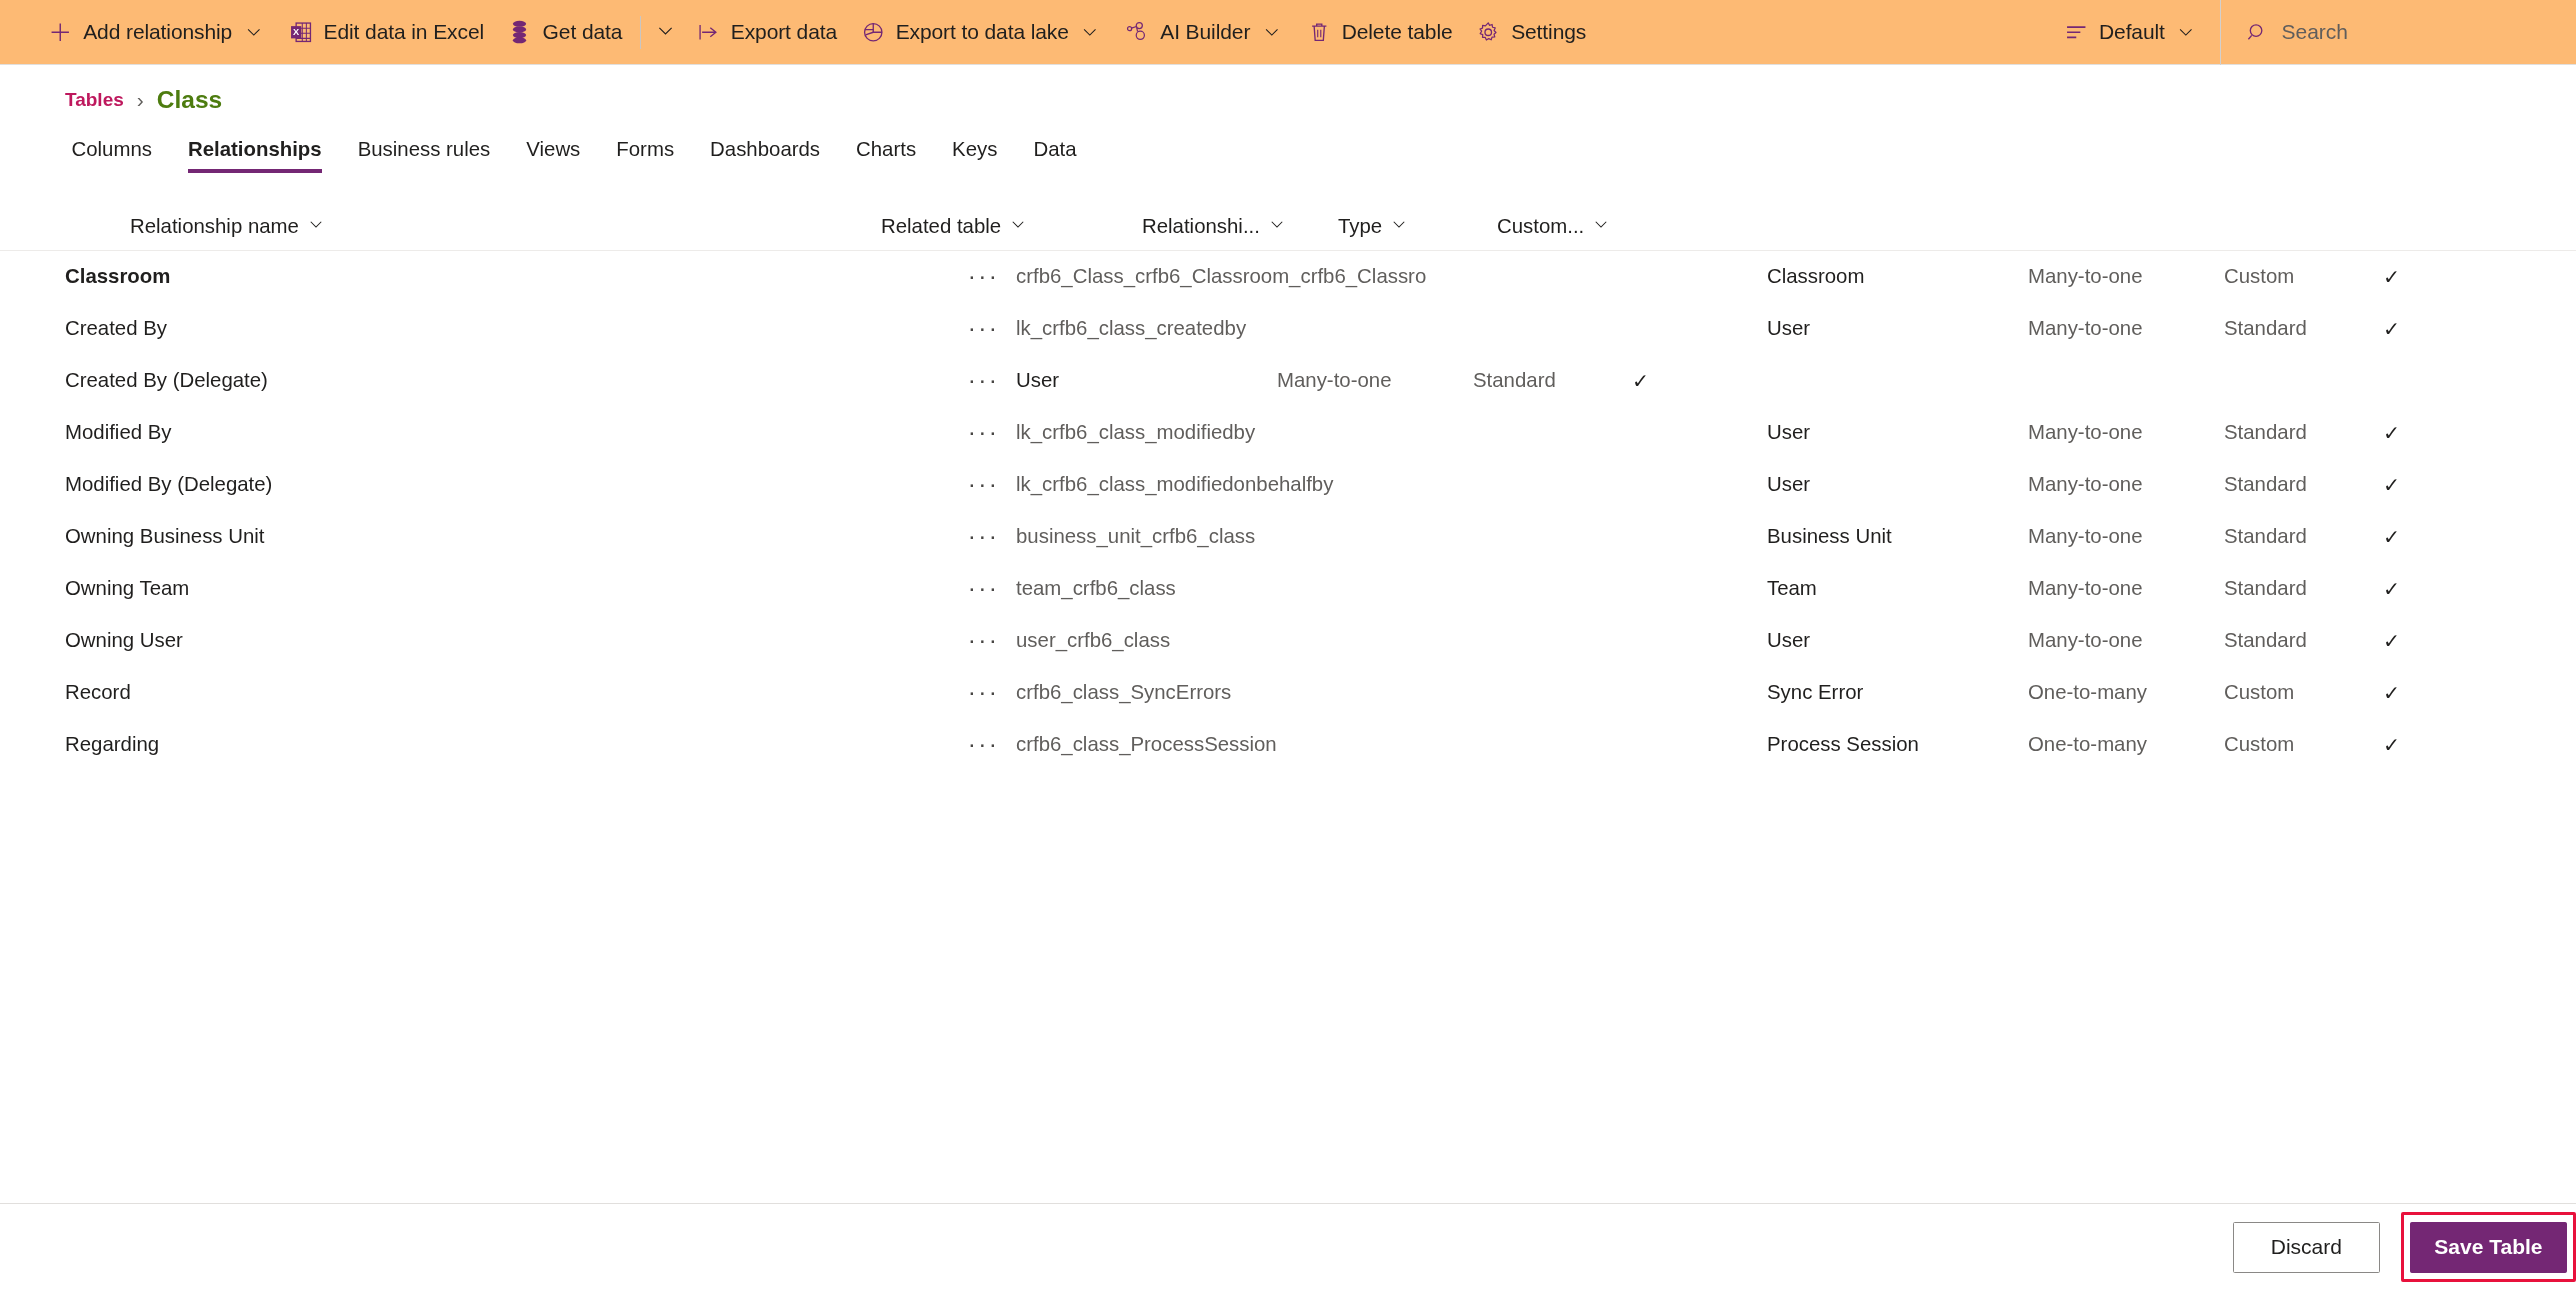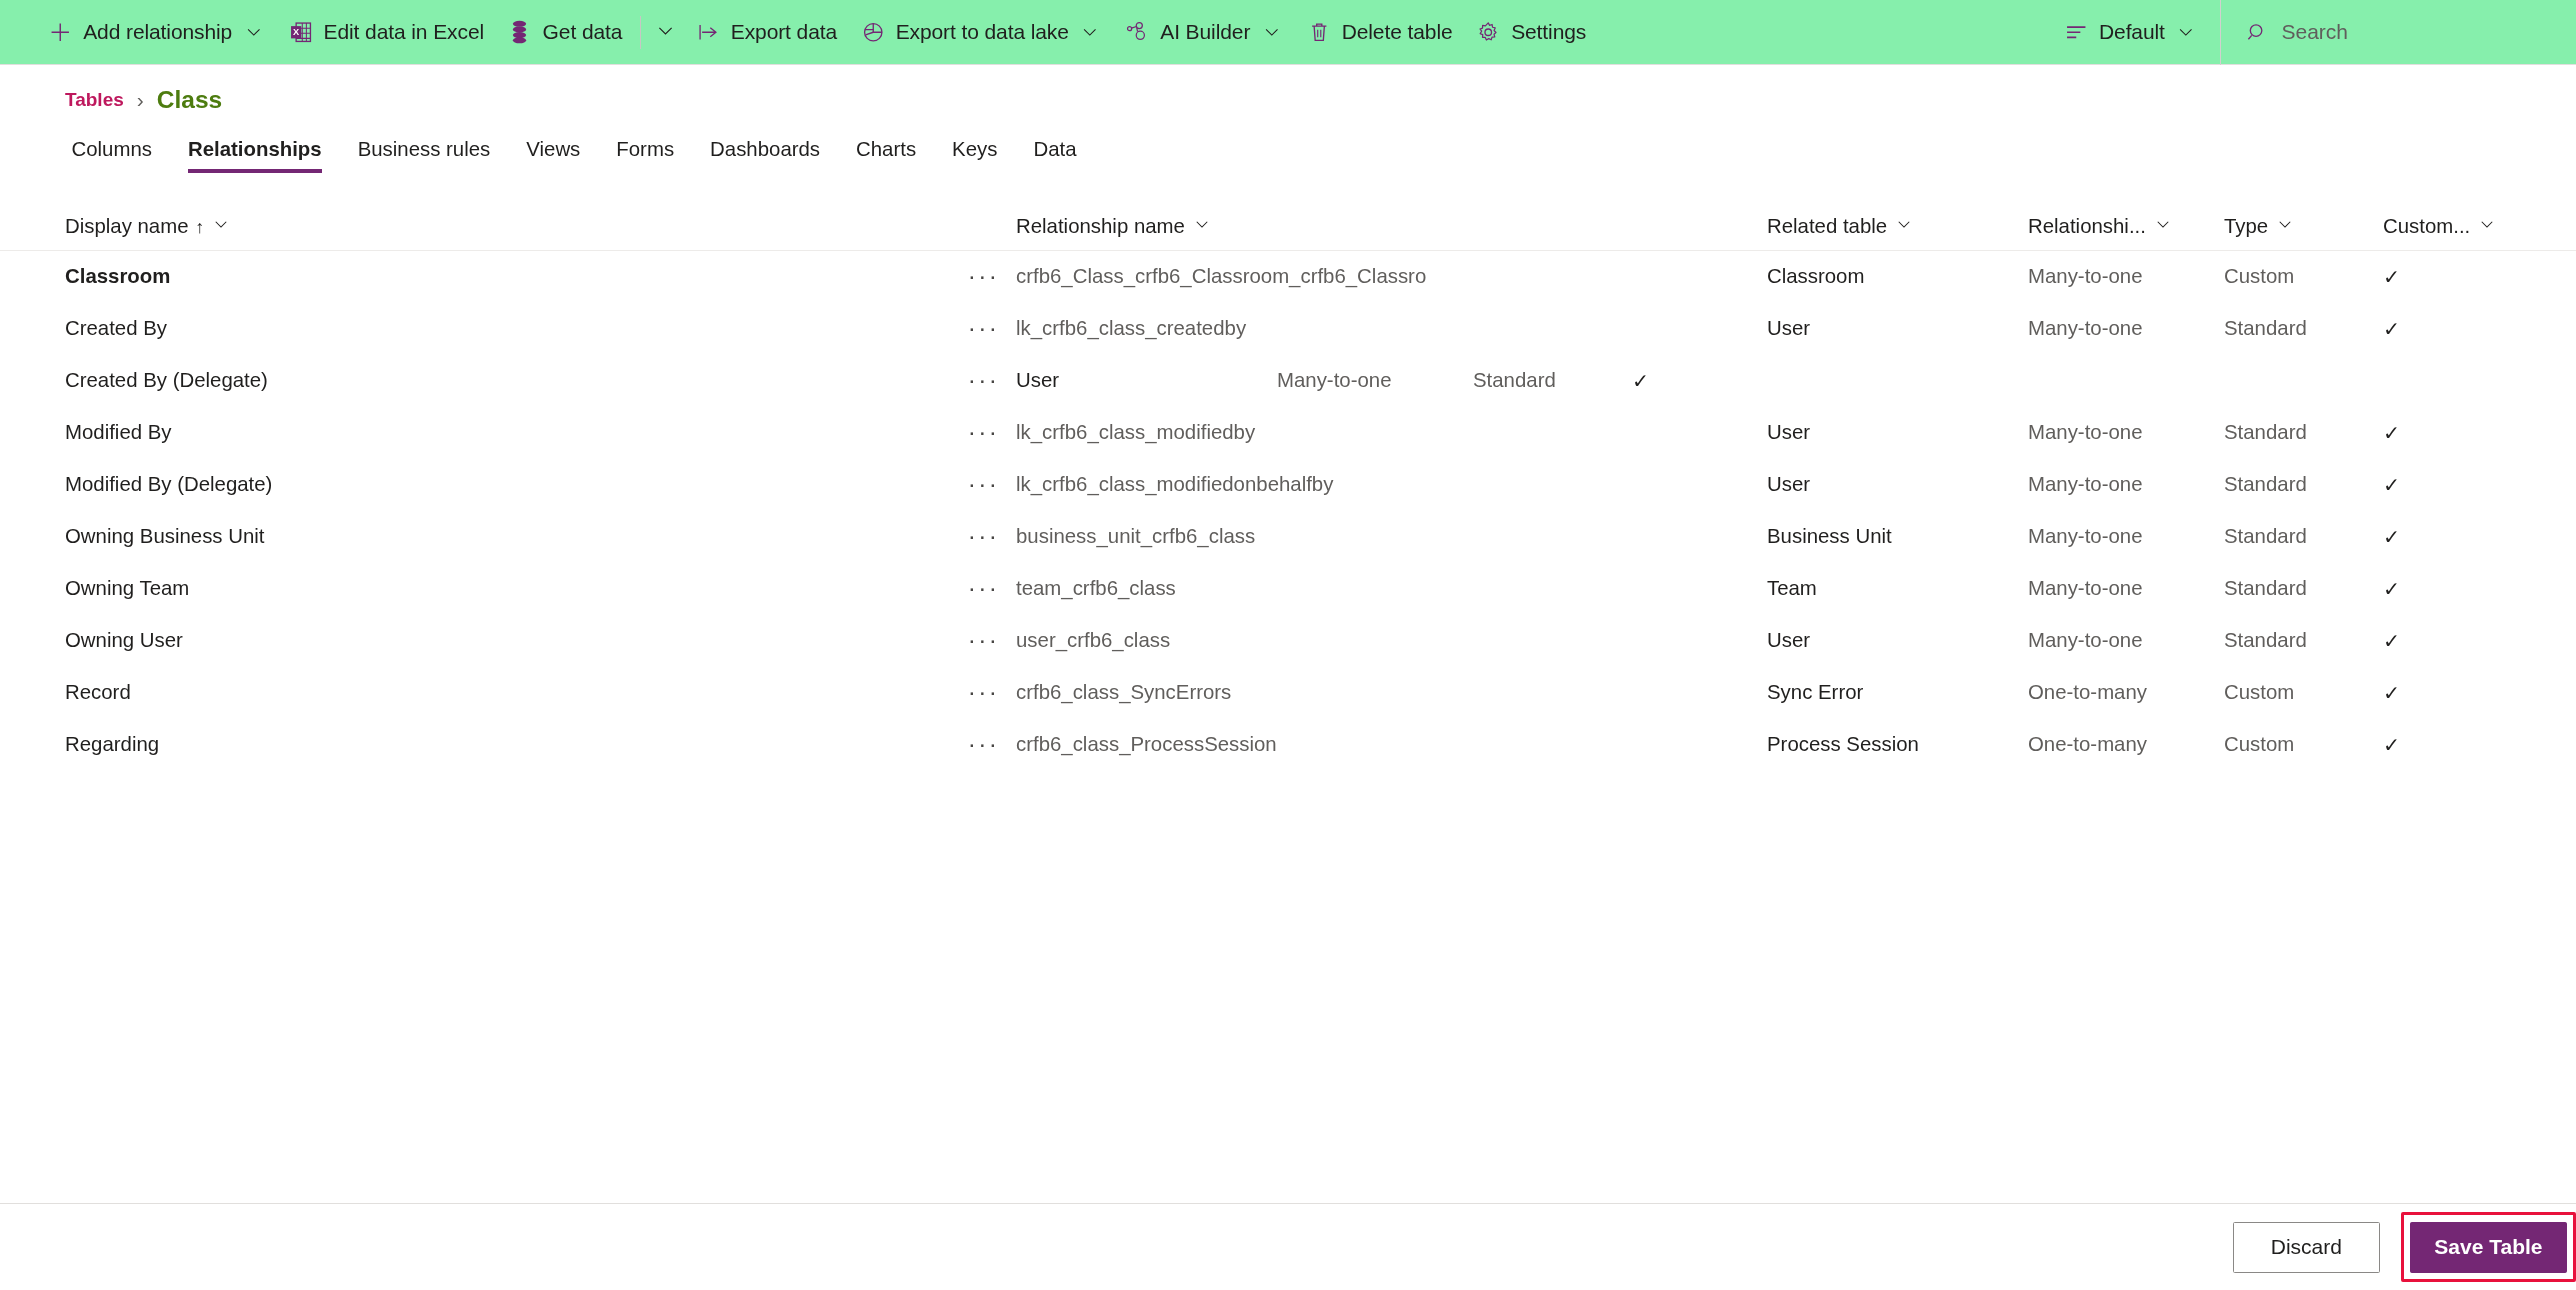--- a/index.html
+++ b/index.html
@@ -8,21 +8,21 @@
     height: 1290px;
     overflow: hidden;
     background: #ffffff;
     font-family: "Liberation Sans", sans-serif;
     -webkit-font-smoothing: antialiased;
   }
 
   
   .commandbar {
     height: 65px;
-    background: #86efac;
+    background: #fdba74;
     border-bottom: 0.8px solid #e1dfdd;
     display: flex;
     align-items: center;
     padding: 0 0 0 36px;
     position: relative;
   }
   .cmd-btn {
     display: flex;
     align-items: center;
     height: 49px;
@@ -423,29 +423,20 @@
     <div class="tab">Forms</div>
     <div class="tab">Dashboards</div>
     <div class="tab">Charts</div>
     <div class="tab">Keys</div>
     <div class="tab">Data</div>
   </div>
 
   <div class="grid">
 
     <div class="grid-head">
-      <div class="hcell c-display">
-        <span>Display name</span>
-        <span class="sort-arrow">↑</span>
-        <span>
-          <svg width="18" height="18" viewBox="0 0 24 24">
-              <path d="M5 9l7 7 7-7" stroke="#201f1e" stroke-width="1.4" fill="none"></path>
-            </svg>
-        </span>
-      </div>
       <div class="hcell c-dots"></div>
       <div class="hcell c-relname">
         <span>Relationship name</span>
         <span>
           <svg width="18" height="18" viewBox="0 0 24 24">
               <path d="M5 9l7 7 7-7" stroke="#201f1e" stroke-width="1.4" fill="none"></path>
             </svg>
         </span>
       </div>
       <div class="hcell c-related">

